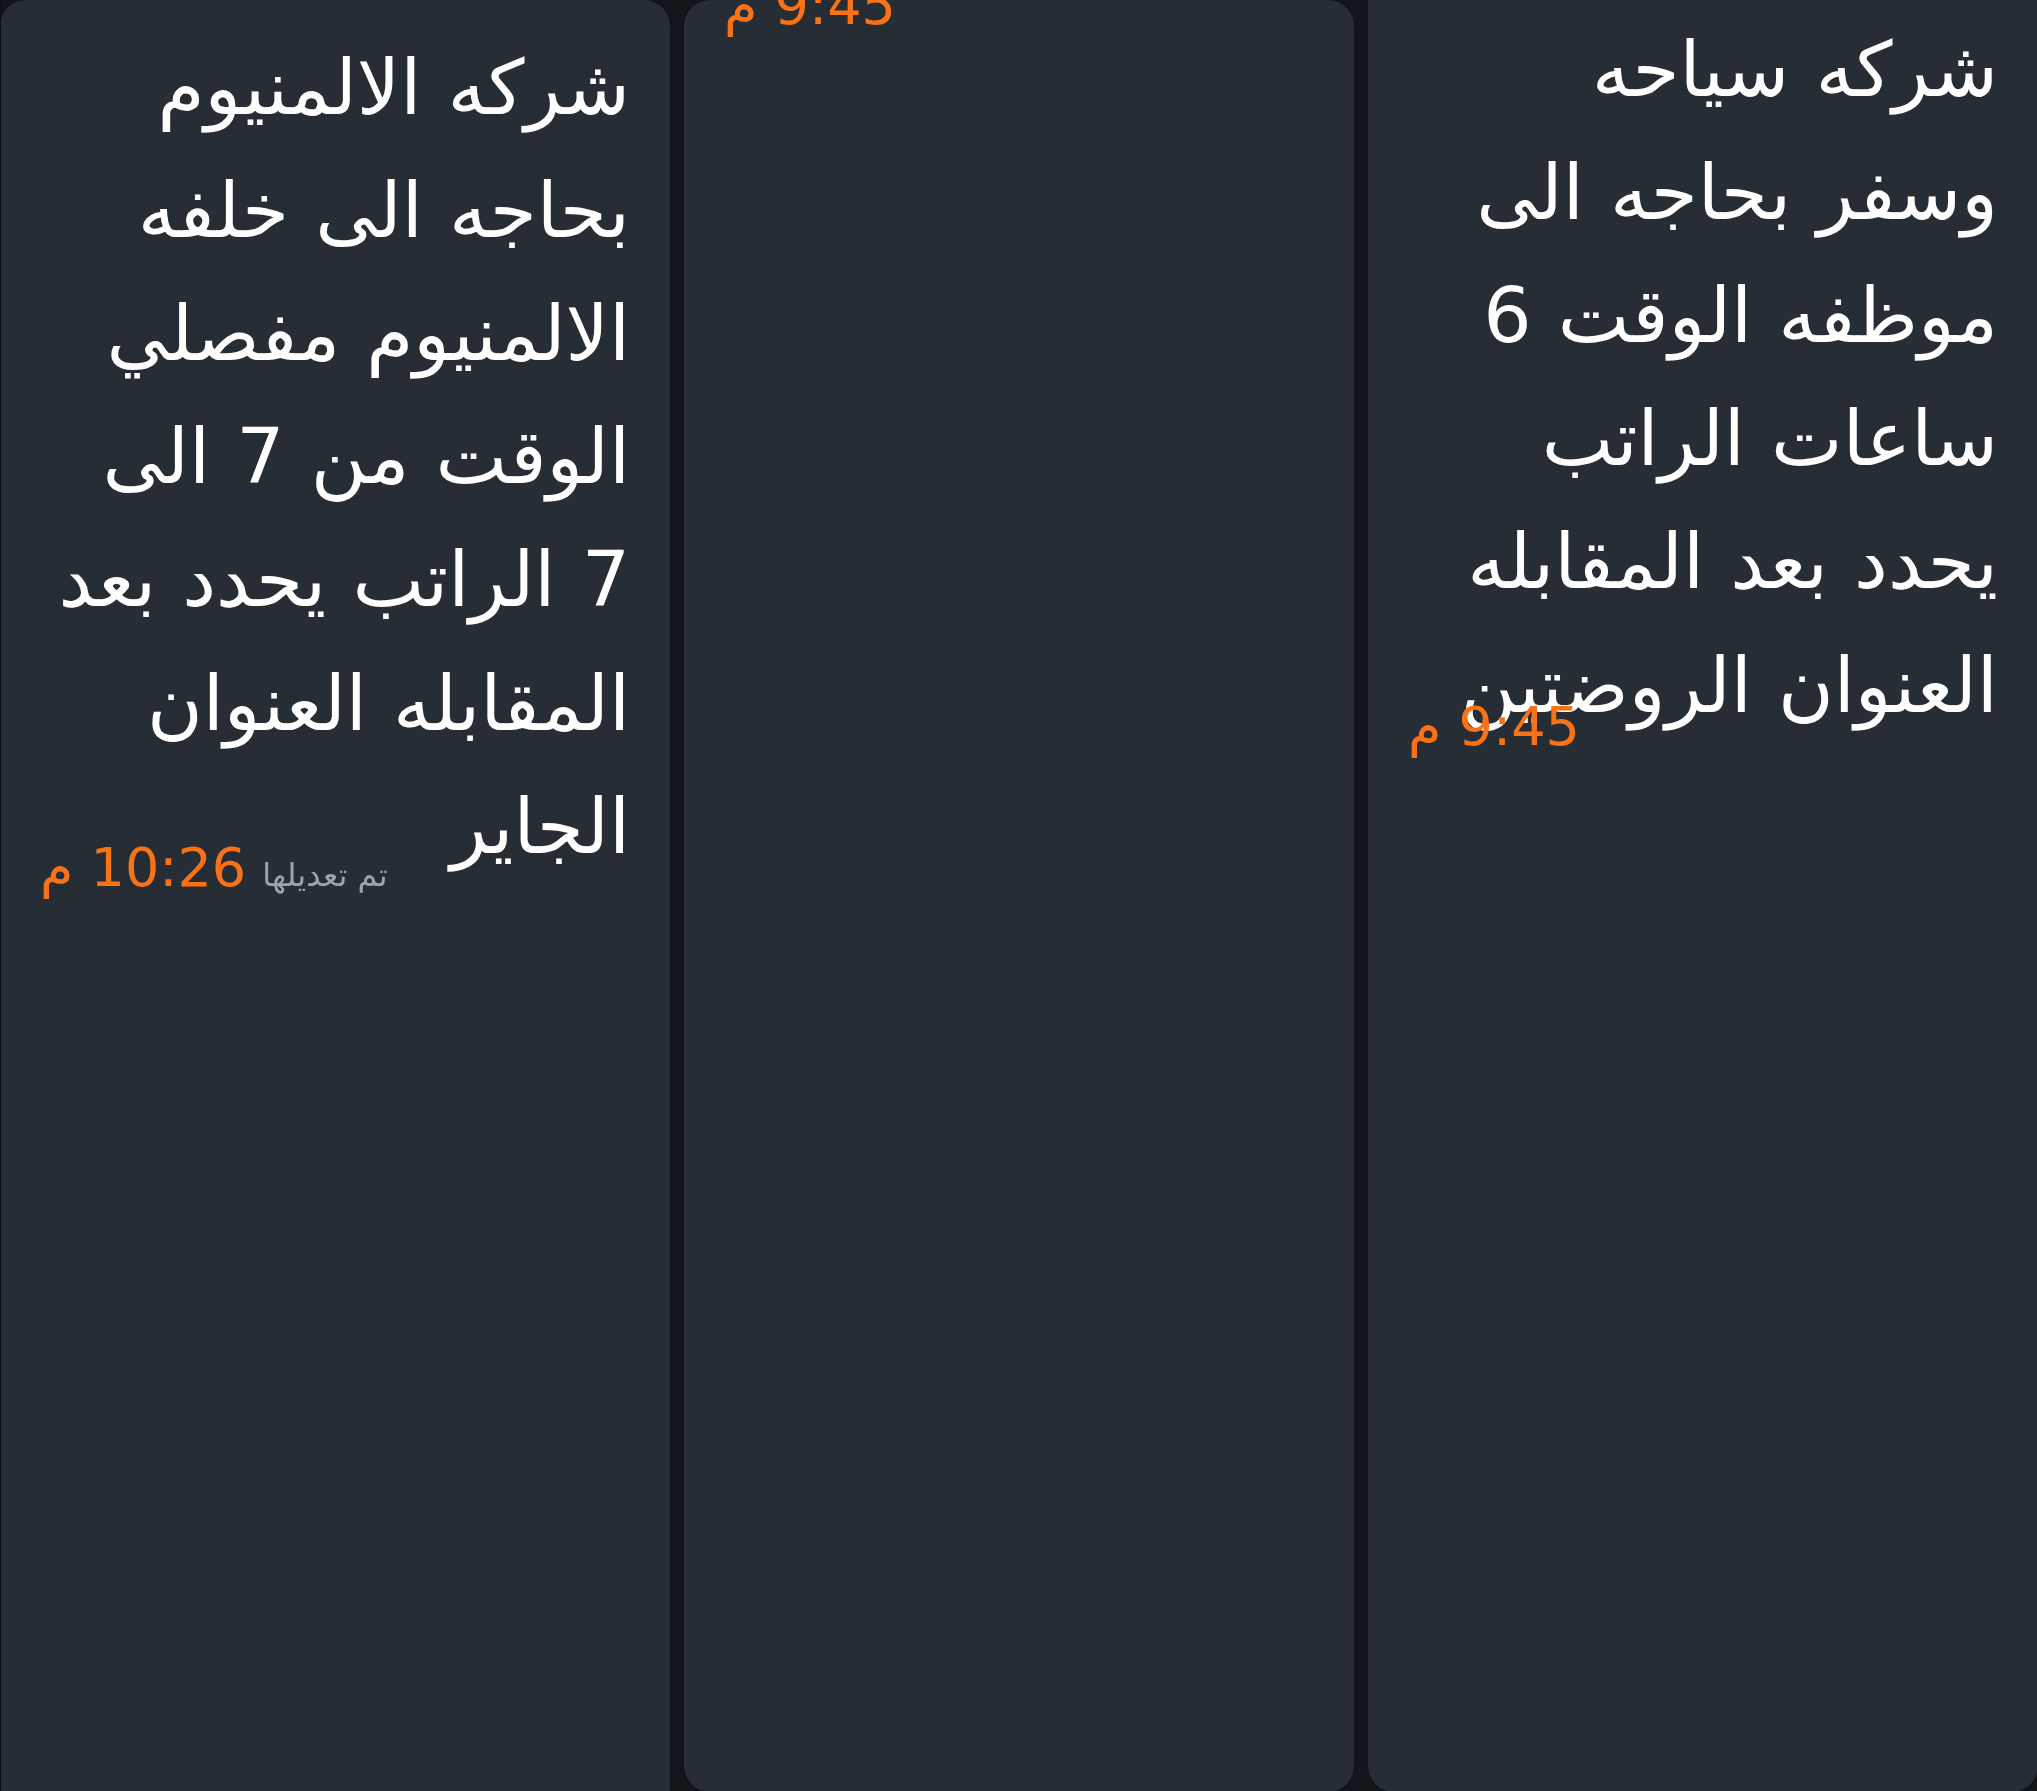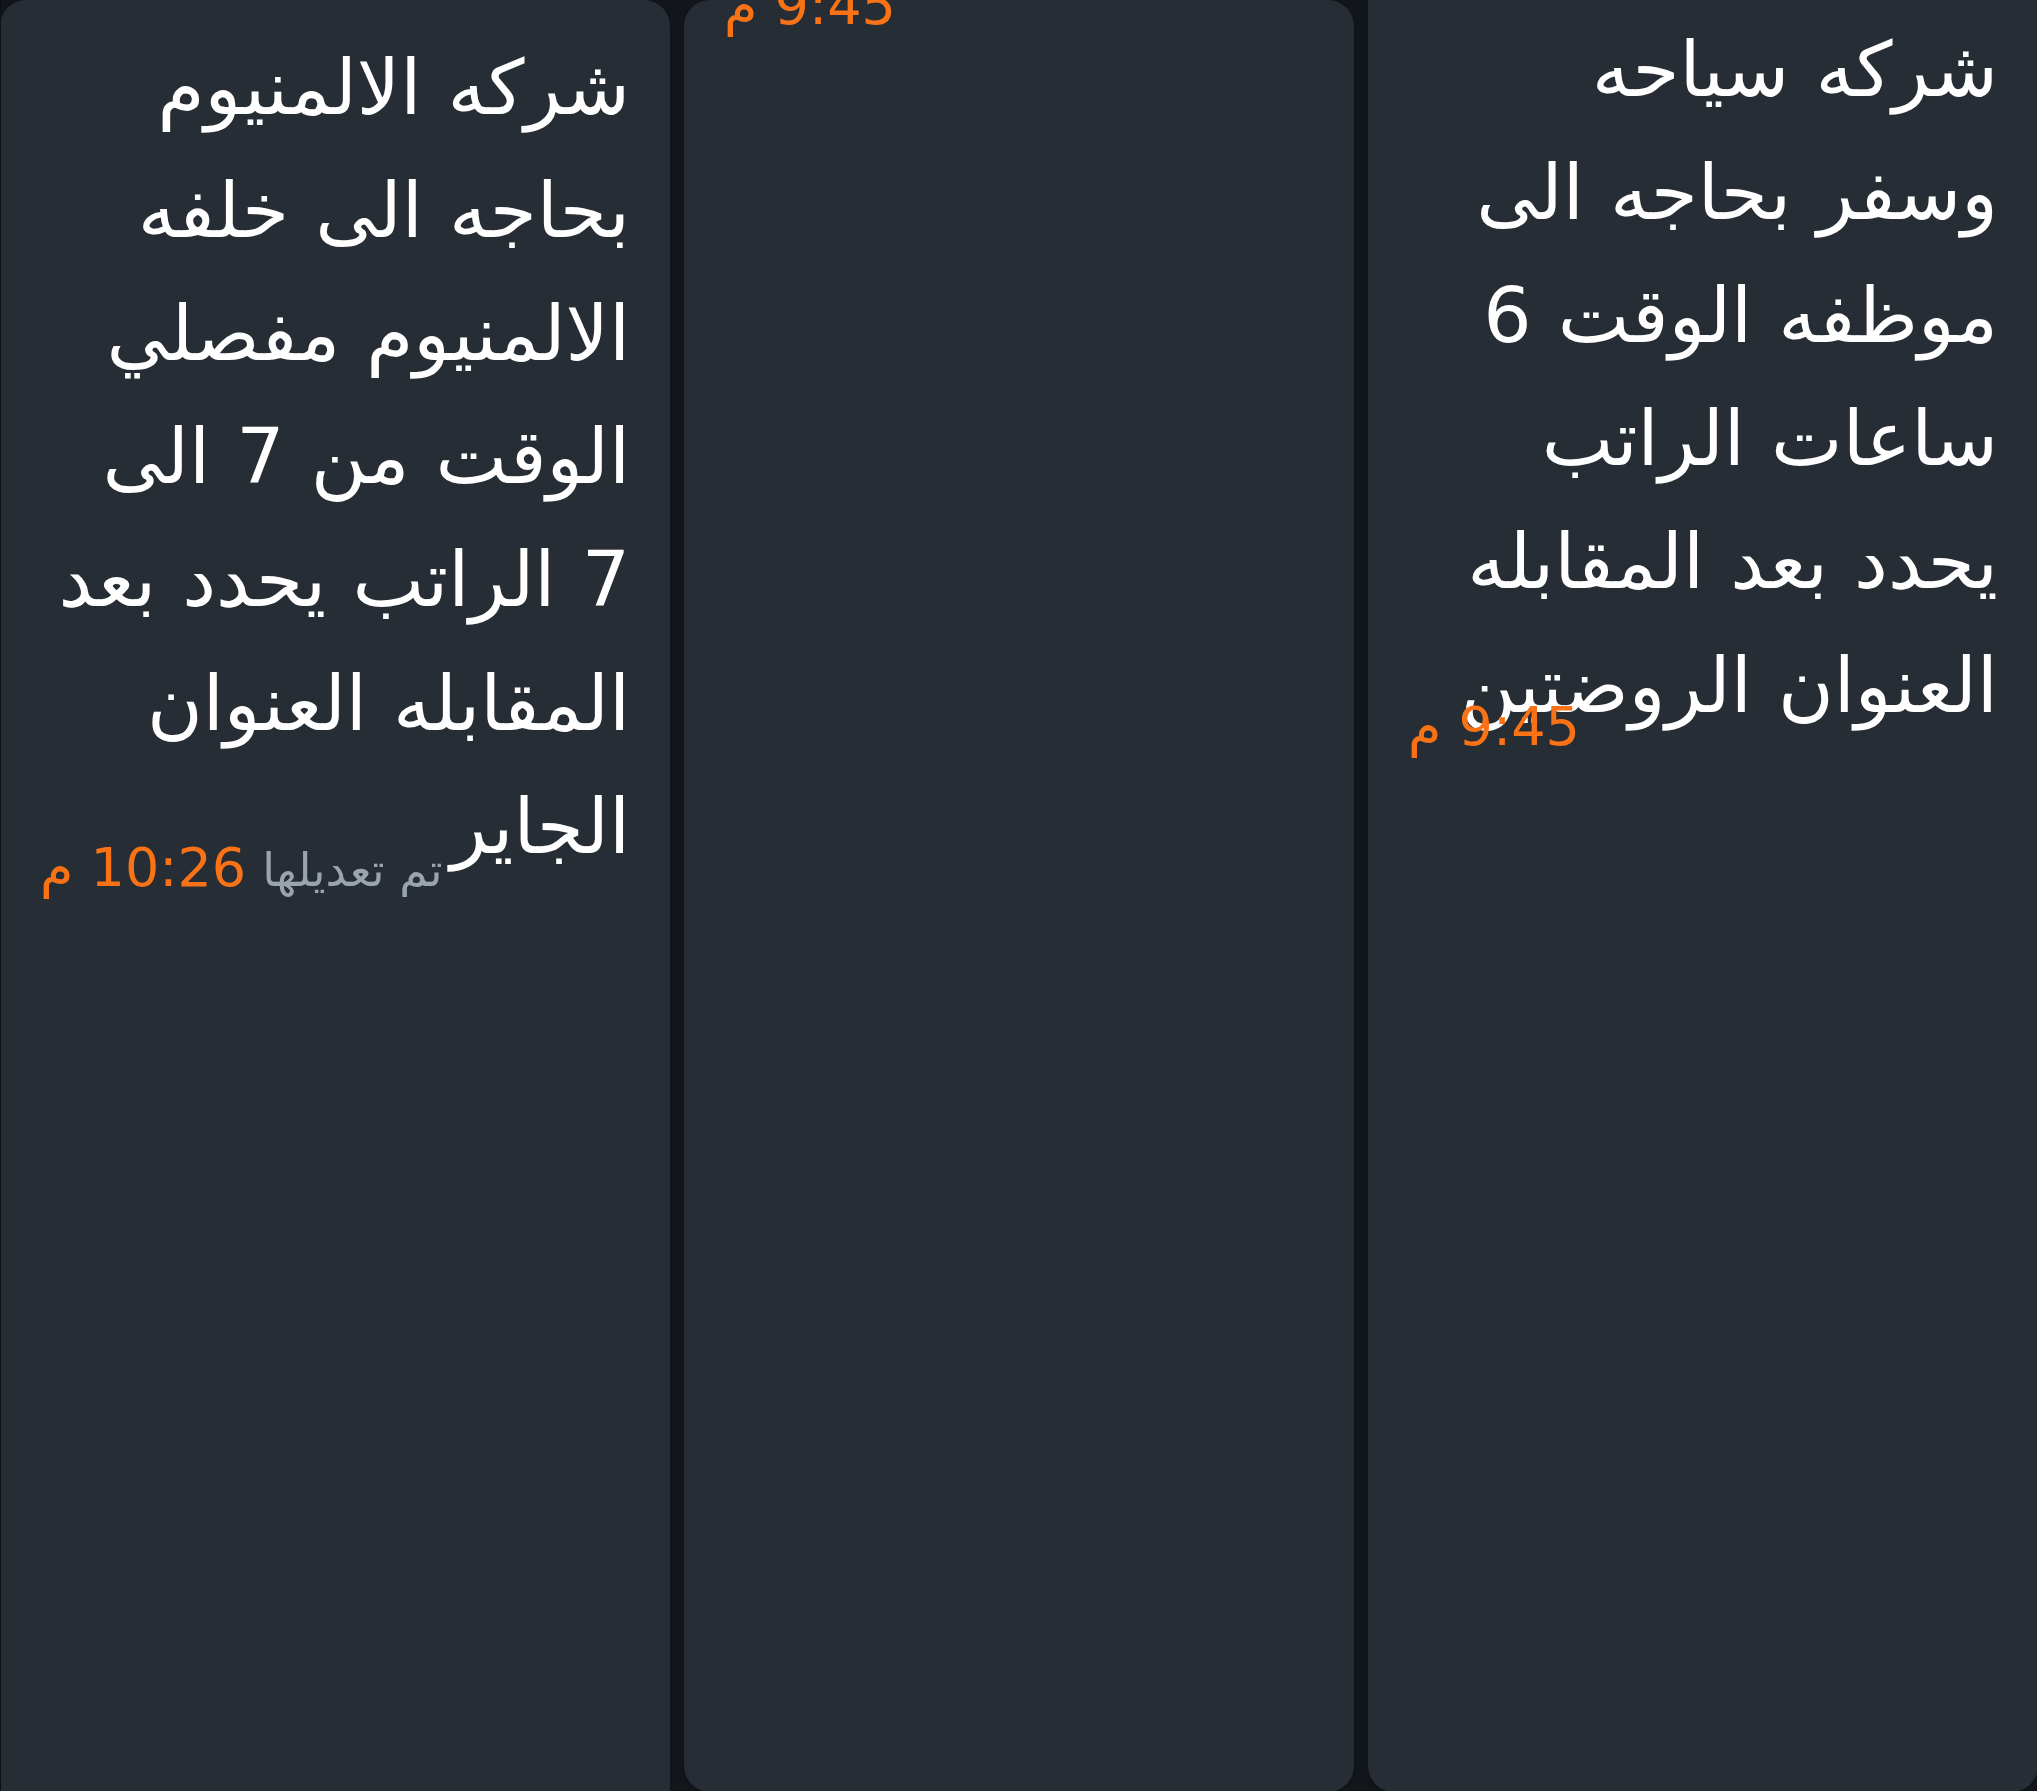--- a/index.html
+++ b/index.html
@@ -78,21 +78,21 @@
     float: left;
   }
   .meta-inner {
     display: inline-flex;
     flex-direction: row-reverse;
     align-items: baseline;
     gap: 16px;
   }
   .meta .edited {
     color: #9aa4ad;
-    font-size: 46px;
+    font-size: 32px;
     direction: rtl;
   }
   .meta .time {
     color: #f97316;
     font-size: 54px;
     direction: rtl;
     white-space: nowrap;
   }
   .clearfix::after { content: ""; display: block; clear: both; }
 </style>

